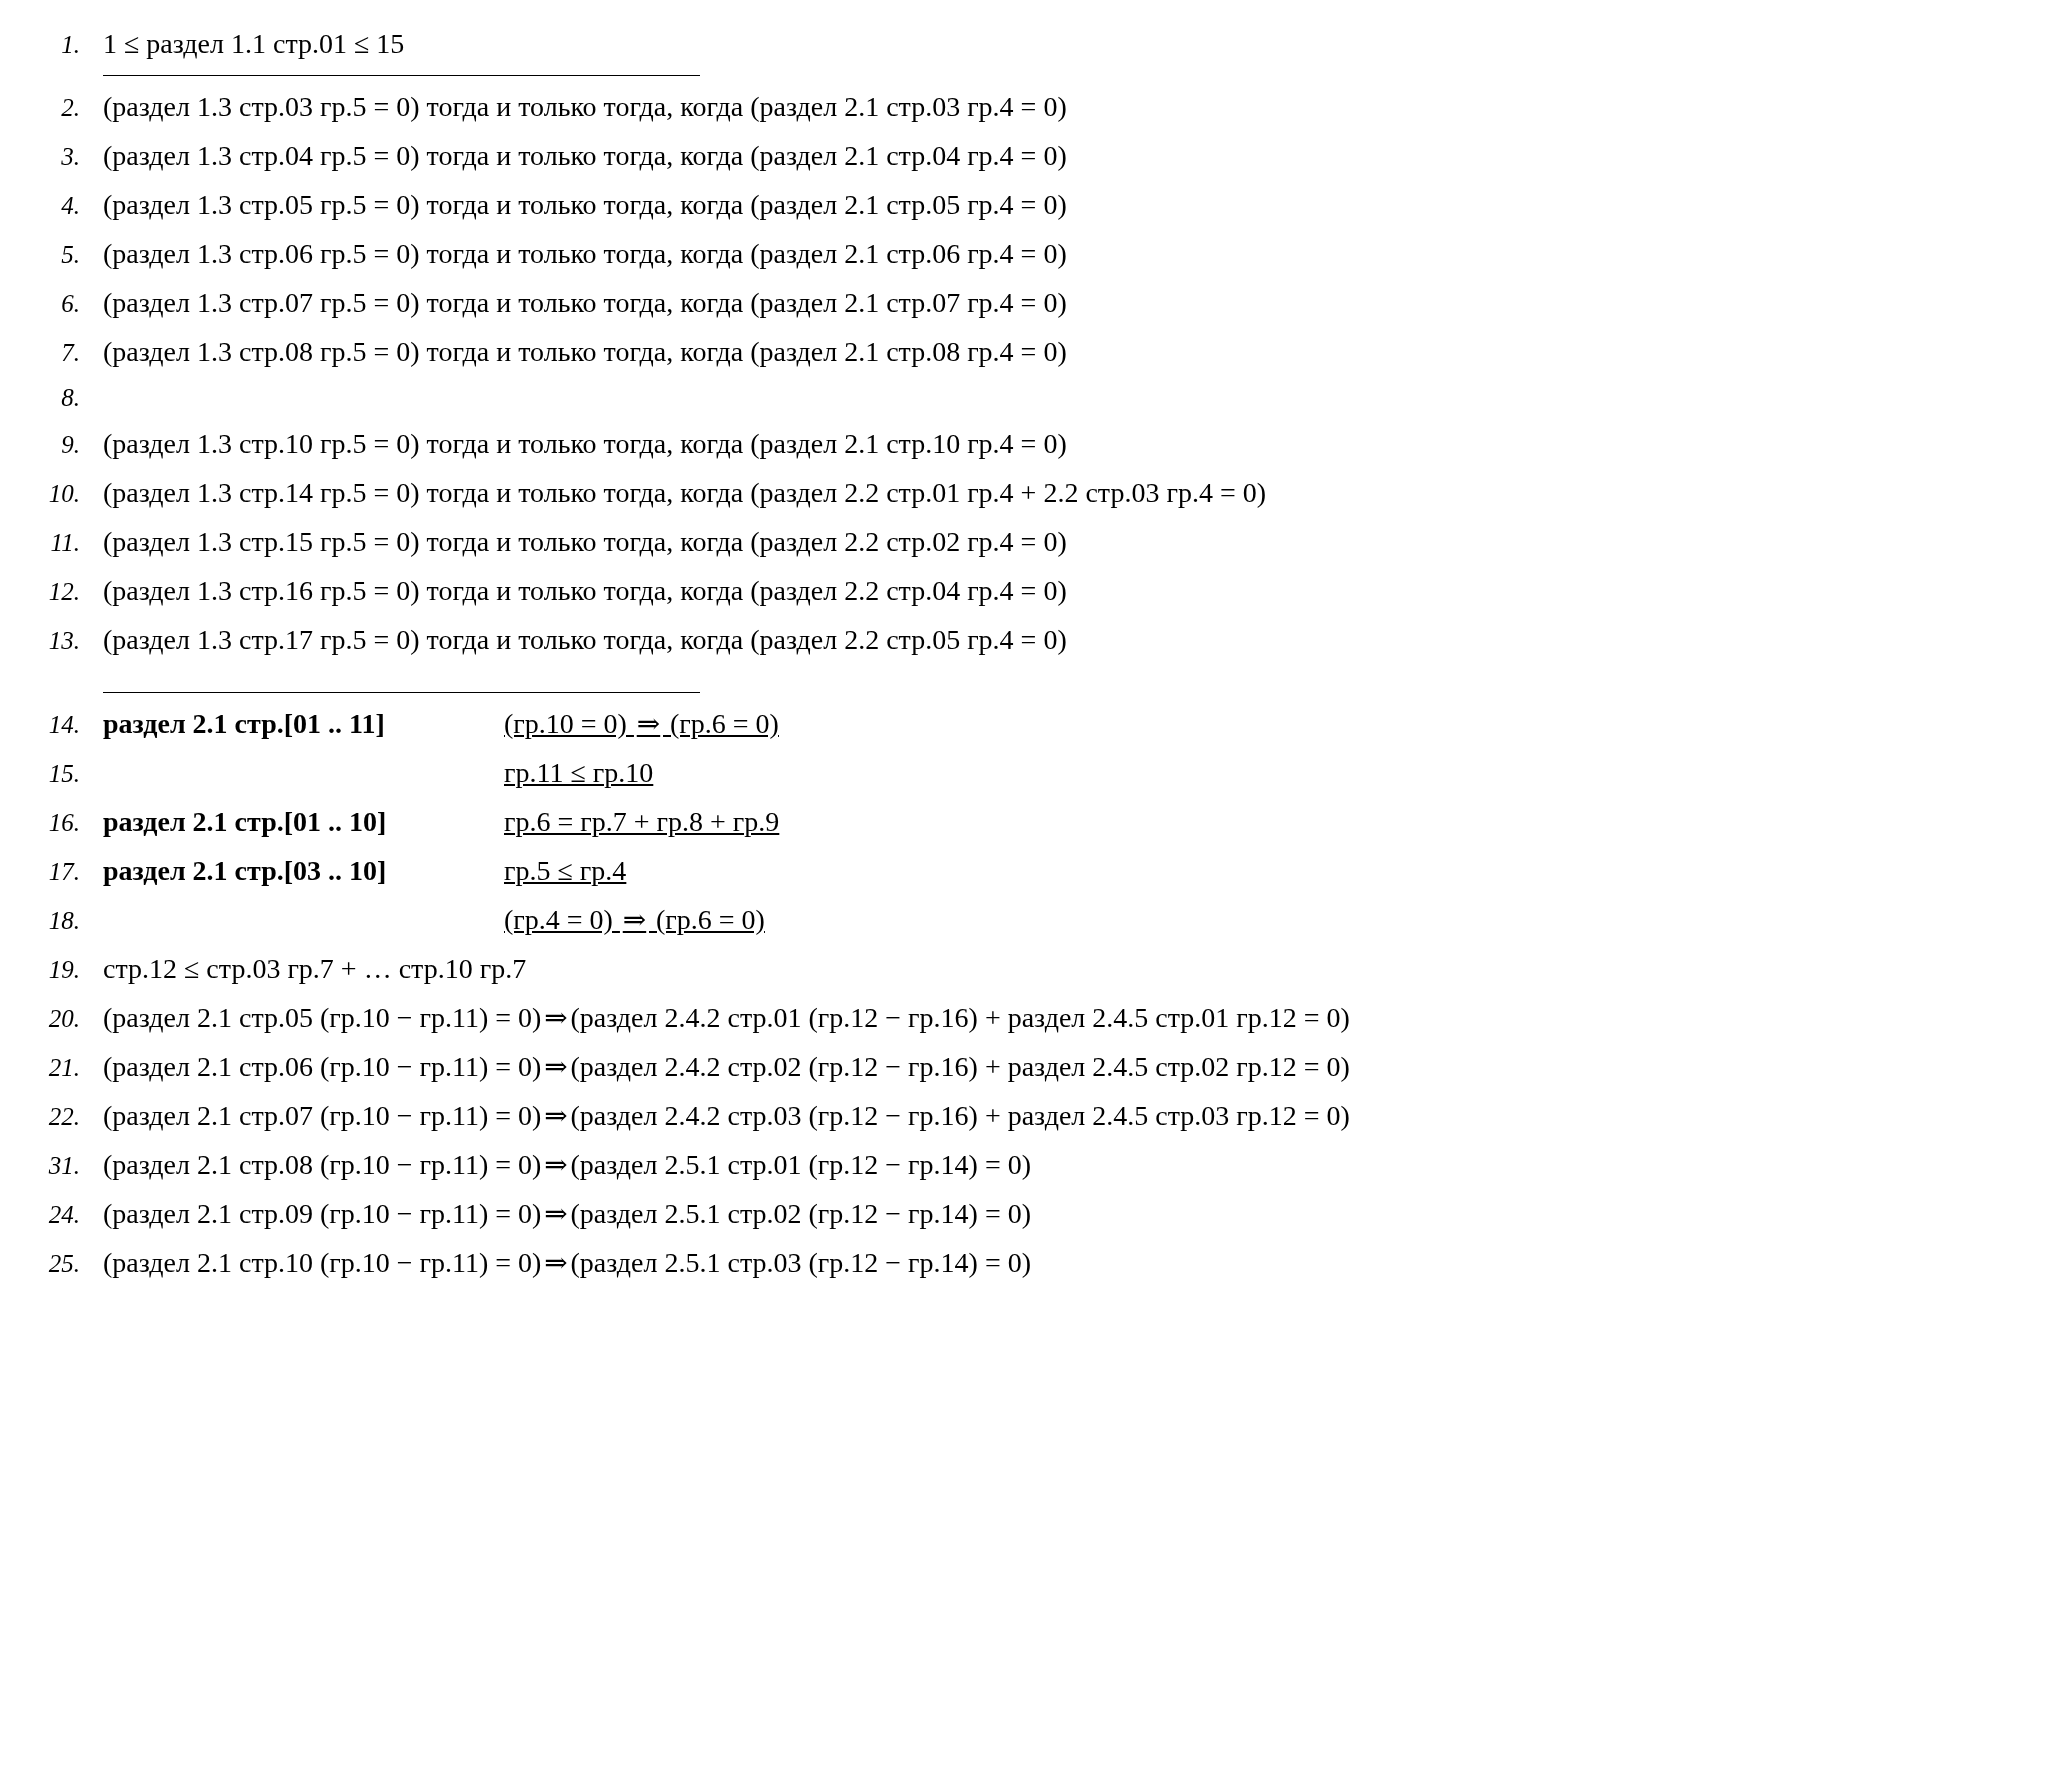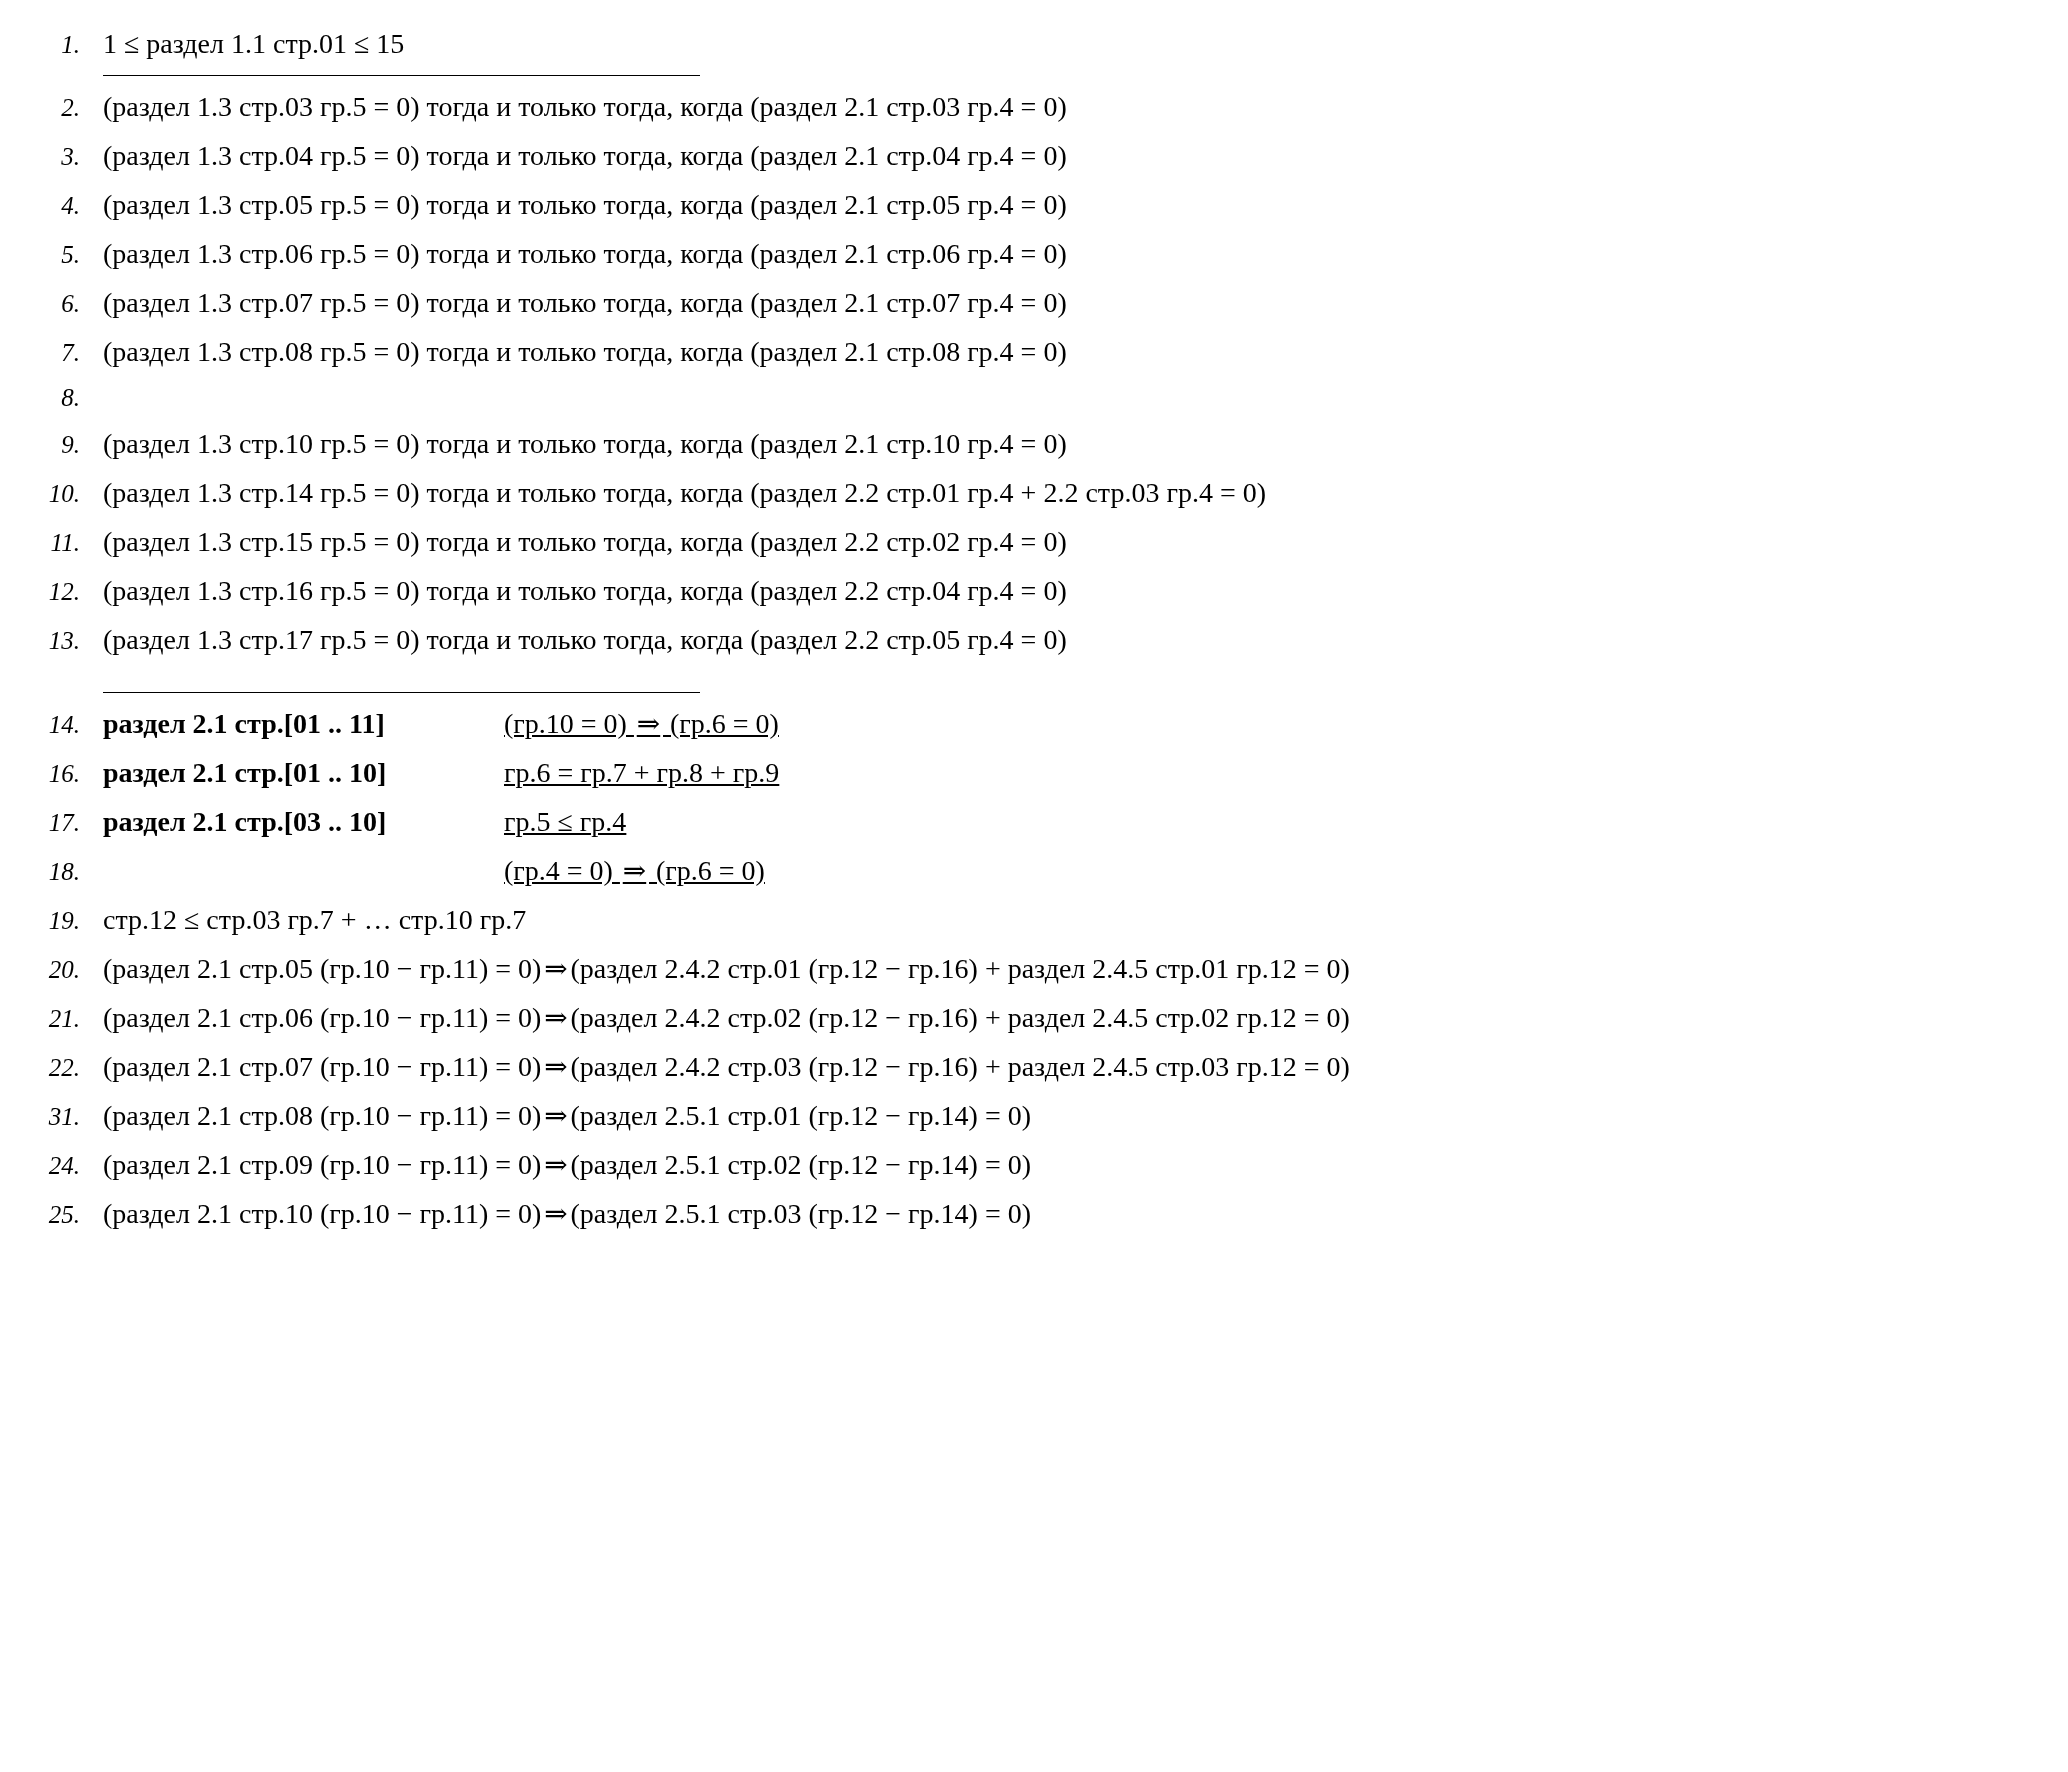--- a/index.html
+++ b/index.html
@@ -118,20 +118,27 @@
     </div>
     <div>
       <div class="row">
         <span class="num">14.</span>
         <span class="content">
           <span class="col-left">раздел 2.1 стр.[01 .. 11]</span>
           <span class="col-right">(гр.10 = 0) <span class="implies">⇒</span> (гр.6 = 0)</span>
         </span>
       </div>
       <div class="row">
+        <span class="num">15.</span>
+        <span class="content">
+          <span class="col-left"></span>
+          <span class="col-right">гр.11 ≤ гр.10</span>
+        </span>
+      </div>
+      <div class="row">
         <span class="num">16.</span>
         <span class="content">
           <span class="col-left">раздел 2.1 стр.[01 .. 10]</span>
           <span class="col-right">гр.6 = гр.7 + гр.8 + гр.9</span>
         </span>
       </div>
       <div class="row">
         <span class="num">17.</span>
         <span class="content">
           <span class="col-left">раздел 2.1 стр.[03 .. 10]</span>

